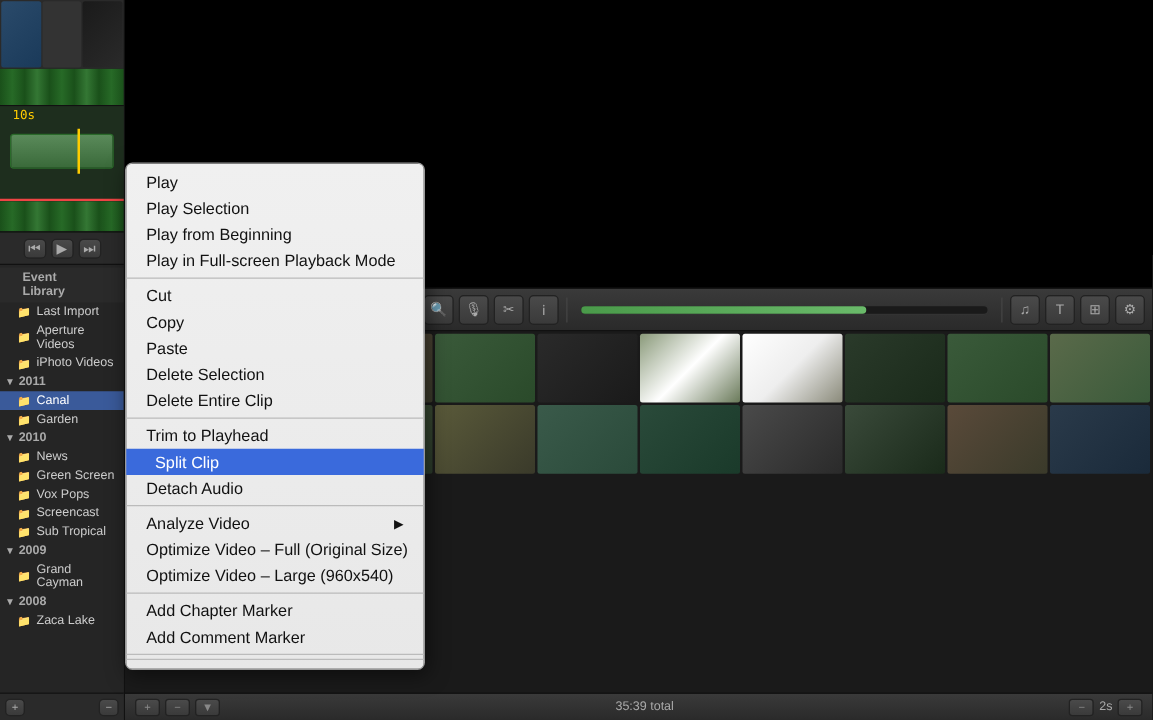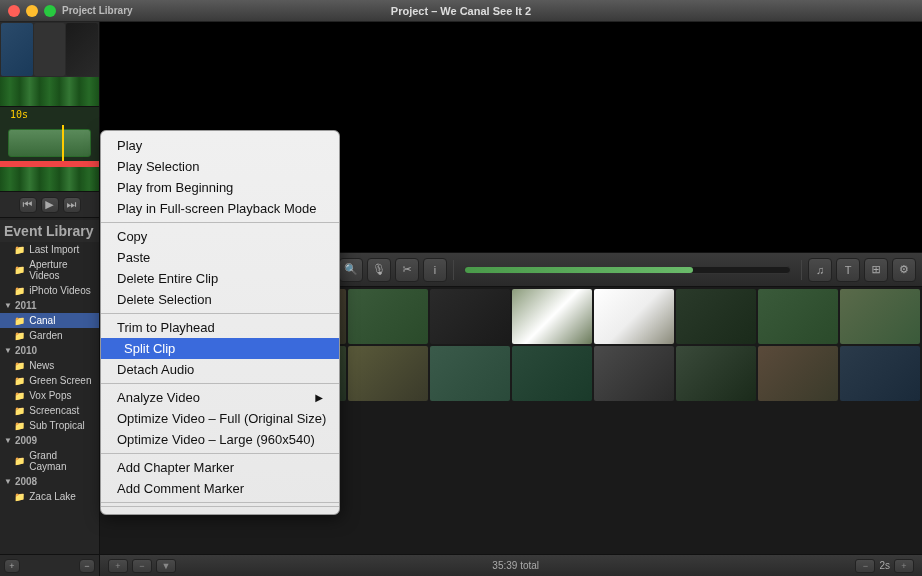--- a/index.html
+++ b/index.html
@@ -103,22 +103,22 @@
     }
 
     
     .event-library {
       background: #252525;
       padding: 2px 0;
       flex: 1;
       overflow-y: auto;
     }
     .event-library-header {
-      padding: 3px 4px;
-      font-size: 14px;
+      padding: 3px 18px;
+      font-size: 10px;
       color: #aaa;
       font-weight: bold;
       background: #2a2a2a;
     }
     .event-item {
       display: flex;
       align-items: center;
       padding: 2px 6px;
       font-size: 10px;
       color: #ccc;
@@ -320,45 +320,36 @@
       width: 8px;
       height: 12px;
       margin-left: 4px;
     }
   </style>
 </head>
 <body>
 
 <div class="app-container">
 
-  <div class="title-bar">
-    <div class="title-bar-left">
-      <span class="traffic-light tl-red"></span>
-      <span class="traffic-light tl-yellow"></span>
-      <span class="traffic-light tl-green"></span>
-      <span class="project-library-label">Project Library</span>
-    </div>
-    <div class="title-bar-title">Project – We Canal See It 2</div>
-  </div>
 
   <div class="main-content">
 
     <div class="left-panel">
 
       <div class="project-clip-row">
         <div class="project-clip thumb-img water"></div>
         <div class="project-clip thumb-img"></div>
         <div class="project-clip thumb-img dark"></div>
       </div>
 
       <div class="waveform-area">
         <div class="waveform"></div>
       </div>
 
-      <div style="height: 60px; background: #1e2e1e; border-bottom: 6px solid #ef4444; position: relative;">
+      <div style="height: 76px; background: #1e2e1e; border-bottom: 2px solid #ef4444; position: relative;">
         <div class="timecode">10s</div>
         <div style="position: absolute; top: 22px; left: 8px; right: 8px; height: 28px; background: linear-gradient(to bottom, #5a8a5a, #3a6a3a); border-radius: 3px; border: 1px solid #2a6a2a;"></div>
         <div style="position: absolute; top: 18px; left: 62px; width: 2px; height: 36px; background: #ffcc00;"></div>
       </div>
 
       <div class="waveform-area" style="height: 25px;">
         <div class="waveform"></div>
       </div>
 
       <div style="height: 26px; background: #2a2a2a; display: flex; align-items: center; justify-content: center; gap: 4px; border-bottom: 1px solid #111;">
@@ -530,30 +521,33 @@
         <span>Play Selection</span>
       </div>
       <div class="menu-item">
         <span>Play from Beginning</span>
       </div>
       <div class="menu-item">
         <span>Play in Full-screen Playback Mode</span>
       </div>
       <div class="menu-separator"></div>
       <div class="menu-item">
+        <span>Cut</span>
+      </div>
+      <div class="menu-item">
         <span>Copy</span>
       </div>
       <div class="menu-item">
         <span>Paste</span>
       </div>
       <div class="menu-item">
+        <span>Delete Selection</span>
+      </div>
+      <div class="menu-item">
         <span>Delete Entire Clip</span>
-      </div>
-      <div class="menu-item">
-        <span>Delete Selection</span>
       </div>
       <div class="menu-separator"></div>
       <div class="menu-item">
         <span>Trim to Playhead</span>
       </div>
       <div class="menu-item highlighted">
         <span>Split Clip</span>
         <span class="menu-cursor"></span>
       </div>
       <div class="menu-item">

